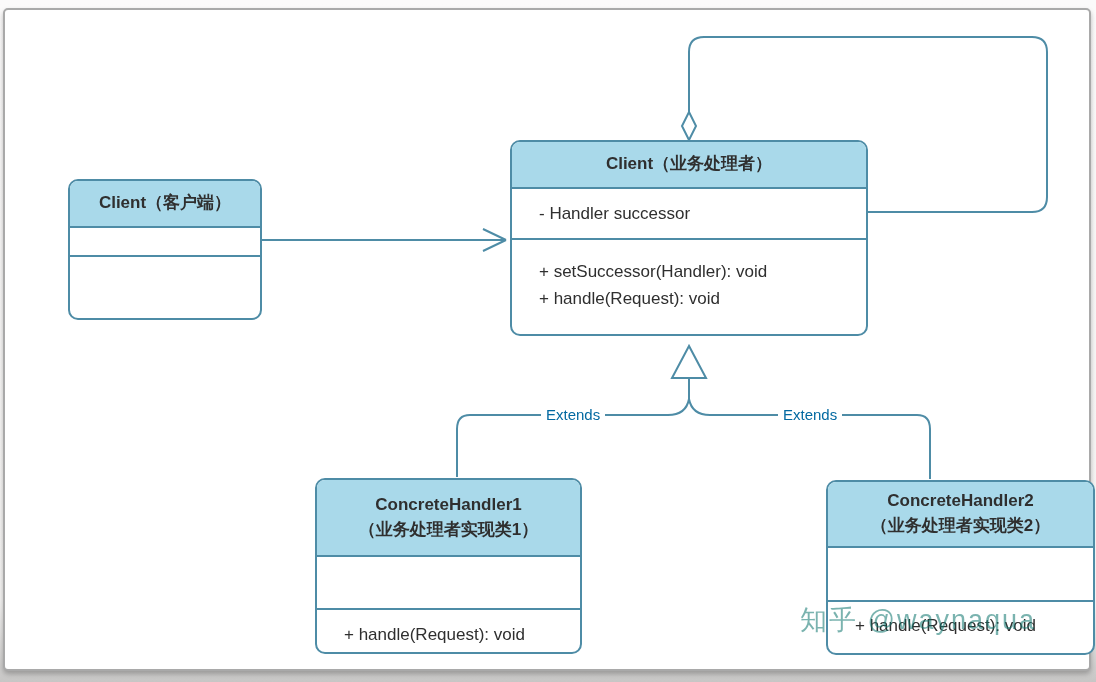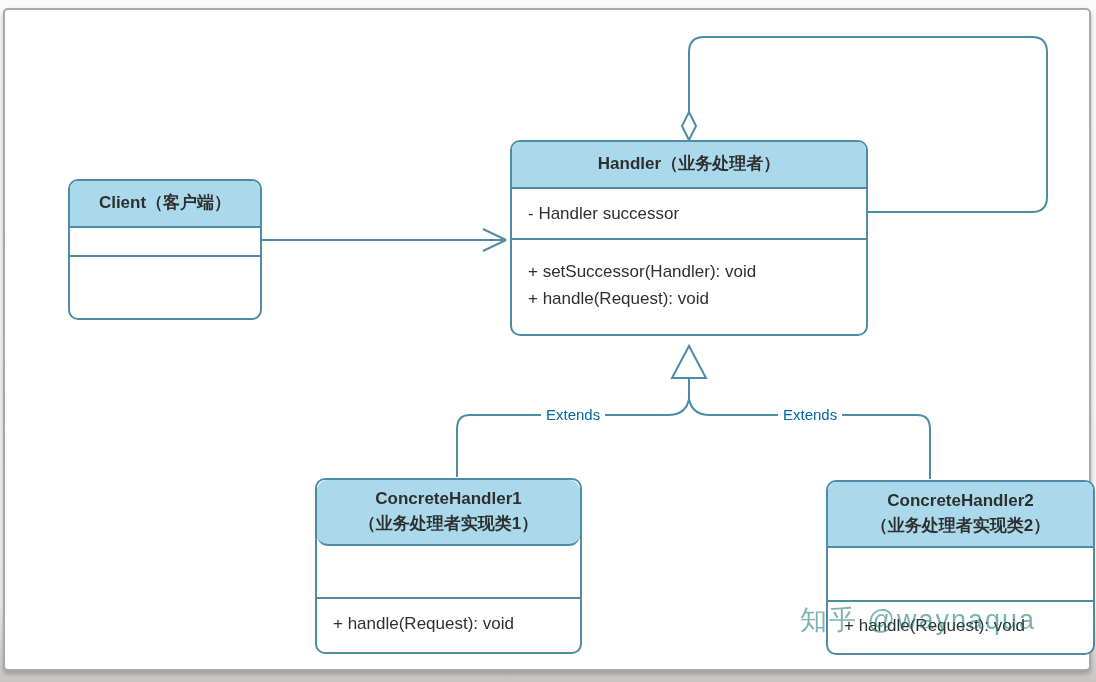--- a/index.html
+++ b/index.html
@@ -41,21 +41,21 @@
     flex-direction:column;
     align-items:center;
     justify-content:center;
     text-align:center;
     line-height:1.45;
   }
   .uml-section{border-bottom:2px solid var(--stroke);}
   .uml-section:last-child{border-bottom:none;}
   .uml-text{
     font-size:17px;
-    padding-left:16px;
+    padding-left:27px;
     display:flex;
     flex-direction:column;
     justify-content:center;
   }
   .uml-text div{line-height:27px;}
   svg.overlay{position:absolute;left:0;top:0;z-index:1;pointer-events:none;}
   .ln{stroke:var(--stroke);stroke-width:2;fill:none;}
   .shape{stroke:var(--stroke);stroke-width:2;fill:#fff;}
   .extends-label{
     position:absolute;
@@ -105,33 +105,33 @@
 <div class="uml-box" style="left:68px;top:179px;width:194px;height:141px;">
   <div class="uml-header uml-section" style="height:47px;">
     <span>Client（客户端）</span>
   </div>
   <div class="uml-section" style="height:29px;"></div>
   <div class="uml-section" style="height:43px;"></div>
 </div>
 
 <div class="uml-box" style="left:510px;top:140px;width:358px;height:196px;">
   <div class="uml-header uml-section" style="height:47px;">
-    <span>Handler（业务处理者）</span>
+    <span>Client（业务处理者）</span>
   </div>
   <div class="uml-section uml-text" style="height:51px;">
     <div>- Handler successor</div>
   </div>
   <div class="uml-section uml-text" style="height:90px;">
     <div>+ setSuccessor(Handler): void</div>
     <div>+ handle(Request): void</div>
   </div>
 </div>
 
 <div class="uml-box" style="left:315px;top:478px;width:267px;height:176px;">
-  <div class="uml-header uml-section" style="height:66px;border-radius:11px;">
+  <div class="uml-header uml-section" style="height:77px;">
     <span>ConcreteHandler1</span>
     <span>（业务处理者实现类1）</span>
   </div>
   <div class="uml-section" style="height:53px;"></div>
   <div class="uml-section uml-text" style="height:48px;">
     <div>+ handle(Request): void</div>
   </div>
 </div>
 
 <div class="uml-box" style="left:820px;top:480px;width:269px;height:175px;margin-left:6px;">

